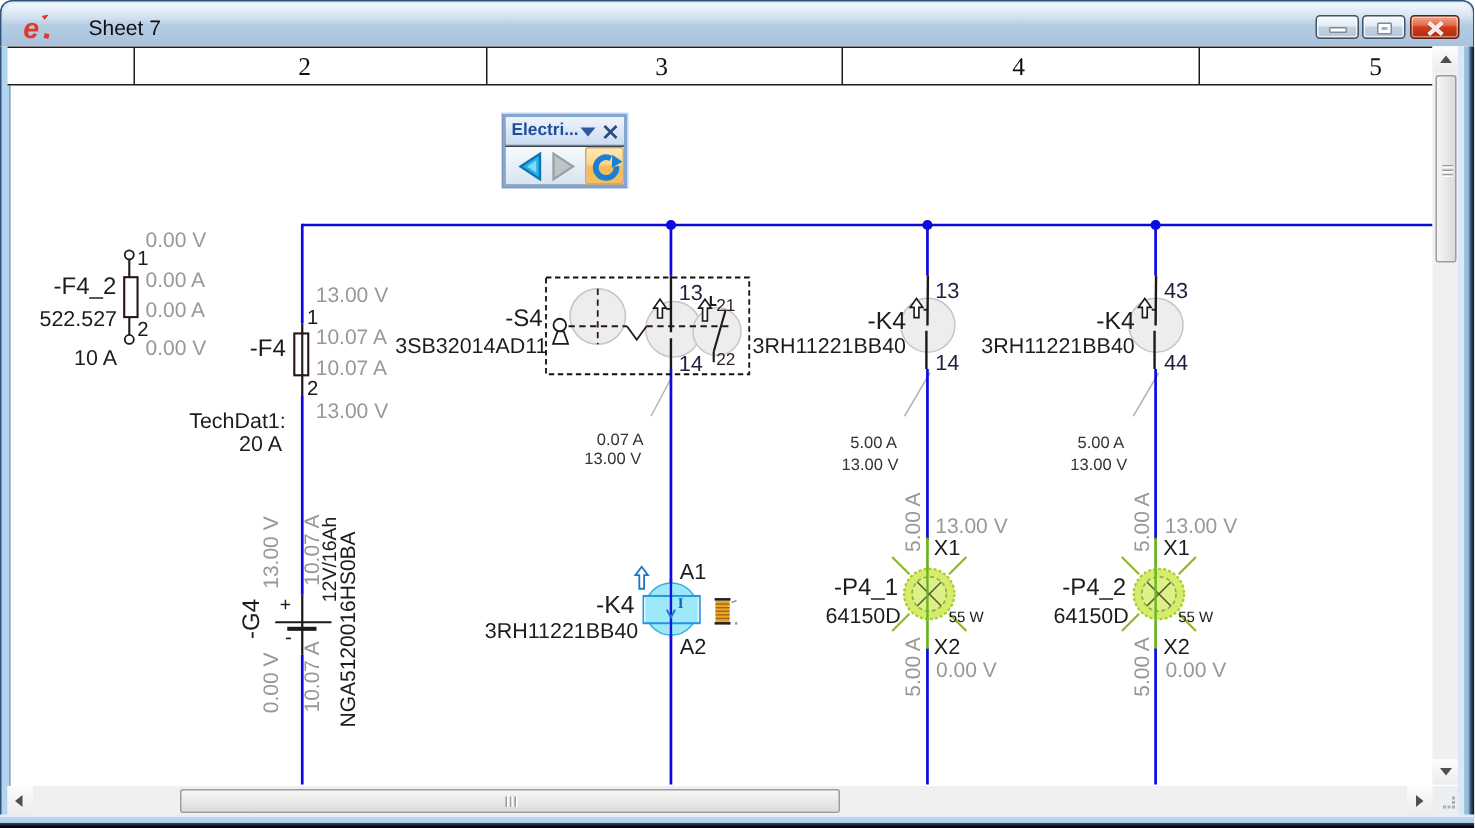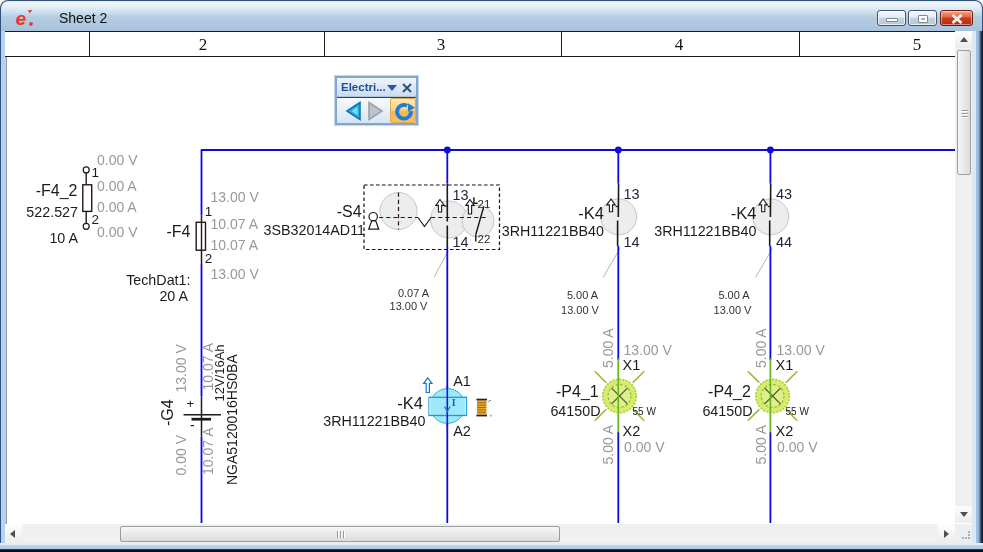--- a/index.html
+++ b/index.html
@@ -50,21 +50,21 @@
 </head>
 <body>
 <div id="win">
   <div id="titlebar">
     <div class="inhl"></div>
     <svg id="wicon" viewBox="0 0 22 18">
       <text x="2.5" y="16" font-size="19" font-weight="bold" font-style="italic" fill="#e2392a" font-family="Liberation Sans,sans-serif">e</text>
       <path d="M14.8 1.6 l4.6 -0.9 l-2.5 3.6 z" fill="#e2392a"></path>
       <rect x="16.4" y="13.4" width="3.2" height="3.2" fill="#e2392a" transform="rotate(14 18 15)"></rect>
     </svg>
-    <div id="wtitle">Sheet 2</div>
+    <div id="wtitle">Sheet 7</div>
   </div>
   <div class="cbtn" id="btn-min">
       <div class="ic"></div>
     </div>
   <div class="cbtn" id="btn-max">
       <div class="ic"></div>
       <div class="ic2"></div>
     </div>
   <div class="cbtn" id="btn-close">
     <svg style="position:absolute;left:10px;top:3px" width="12" height="10" viewBox="0 0 12 10">

